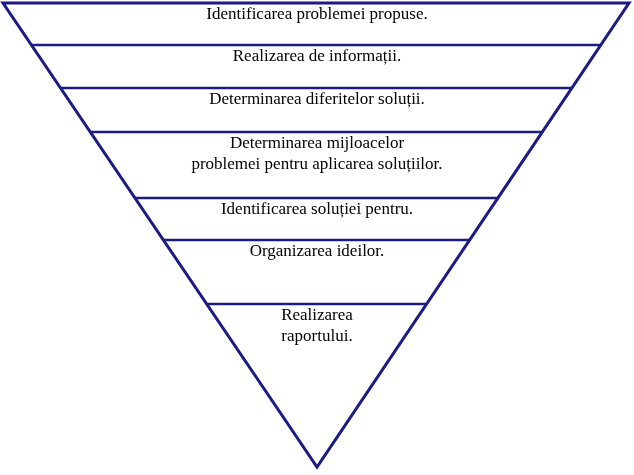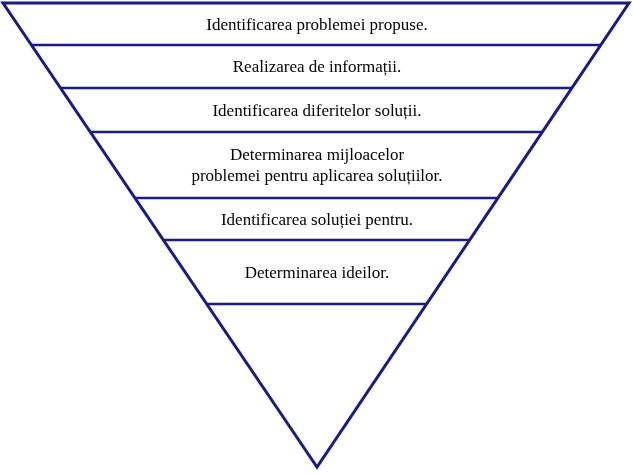--- a/index.html
+++ b/index.html
@@ -30,21 +30,21 @@
     stroke-linejoin: miter;
   }
   .divider {
     stroke-width: 2.5;
   }
   .level {
     position: absolute;
     left: 0;
     width: 634px;
     display: flex;
-    align-items: center;
+    align-items: flex-start;
     justify-content: center;
     pointer-events: none;
   }
   .level-label {
     font-size: 17px;
     line-height: 21px;
     color: var(--text-color, #000000);
     text-align: center;
     white-space: pre-line;
   }
@@ -66,30 +66,34 @@
 
   <div class="level" style="top:3px;height:42px">
     <div class="level-label">Identificarea problemei propuse.</div>
   </div>
 
   <div class="level" style="top:45px;height:43px">
     <div class="level-label">Realizarea de informații.</div>
   </div>
 
   <div class="level" style="top:88px;height:44px">
-    <div class="level-label">Identificarea diferitelor soluții.</div>
+    <div class="level-label">Determinarea diferitelor soluții.</div>
   </div>
 
   <div class="level" style="top:132px;height:66px">
     <div class="level-label">Determinarea mijloacelor
 problemei pentru aplicarea soluțiilor.</div>
   </div>
 
   <div class="level" style="top:198px;height:42px">
     <div class="level-label">Identificarea soluției pentru.</div>
   </div>
 
   <div class="level" style="top:240px;height:64px">
-    <div class="level-label">Determinarea ideilor.</div>
+    <div class="level-label">Organizarea ideilor.</div>
   </div>
 
+  <div class="level" style="top:304px;height:100px">
+    <div class="level-label">Realizarea
+raportului.</div>
+  </div>
 
 </div>
 
 </body></html>

